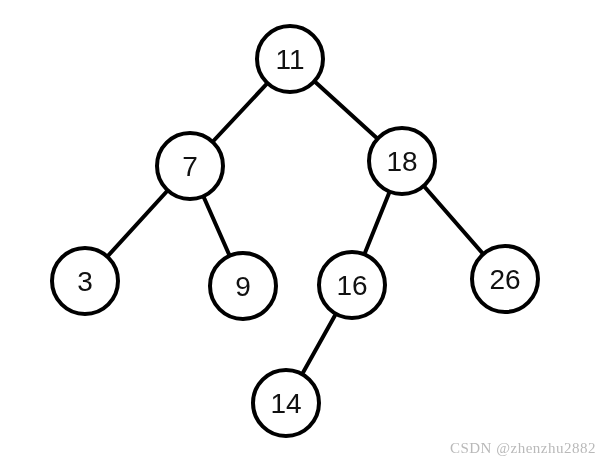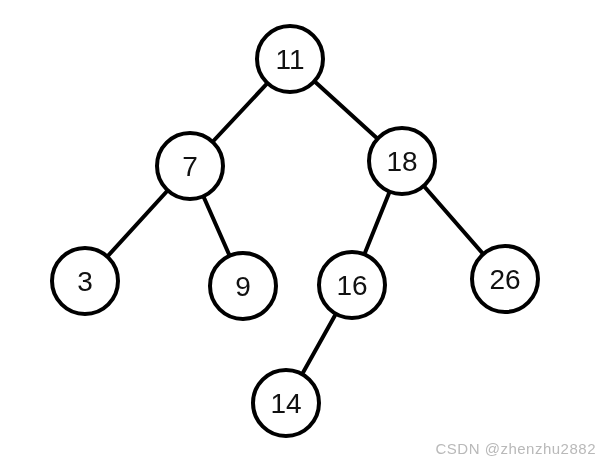--- a/index.html
+++ b/index.html
@@ -28,21 +28,21 @@
     font-family: "Liberation Sans", sans-serif;
     font-size: 28px;
     user-select: none;
   }
   .watermark {
     position: absolute;
     right: 12px;
     bottom: 8px;
     font-size: 15px;
     letter-spacing: 0.5px;
-    font-family: Liberation Sans, sans-serif;
+    font-family: Liberation Serif, serif;
   }
 </style>
 </head>
 <body>
 
 <div class="canvas-wrap">
   <svg class="tree-svg" width="608" height="465" viewBox="0 0 608 465">
       <line x1="290" y1="59" x2="190" y2="166" stroke="#000000" stroke-width="4"></line>
       <line x1="290" y1="59" x2="402" y2="161" stroke="#000000" stroke-width="4"></line>
       <line x1="190" y1="166" x2="85" y2="281" stroke="#000000" stroke-width="4"></line>

